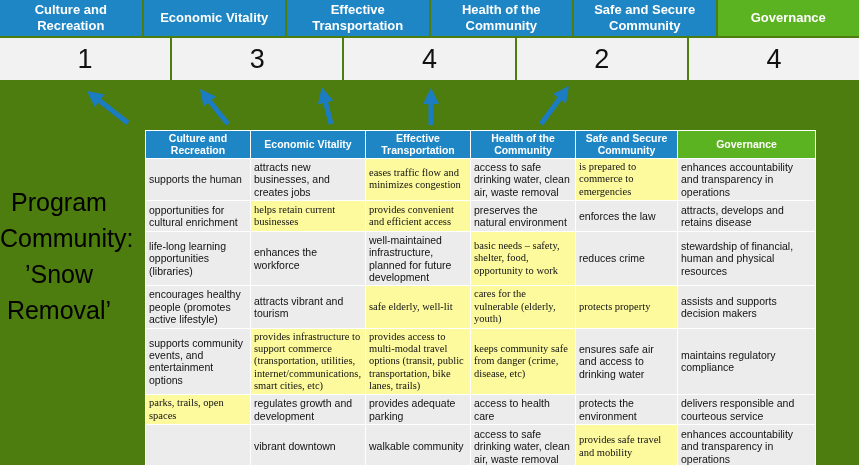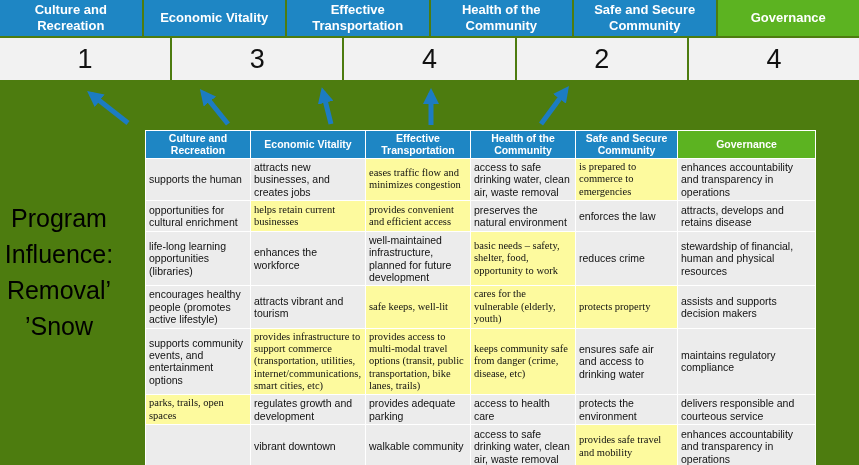--- a/index.html
+++ b/index.html
@@ -18,21 +18,21 @@
     font-size:13px;line-height:1.2;display:flex;align-items:center;justify-content:center;
     text-align:center;padding:2px 8px;}
   .sum-h.green{background:var(--green);}
   .sum-s{flex:1 1 0;height:42px;background:var(--scorebg);color:#111;font-size:27px;
     display:flex;align-items:center;justify-content:center;}
 
   
   .arrows{position:absolute;left:0;top:0;width:859px;height:465px;pointer-events:none;}
 
   
-  .label{position:absolute;left:0;top:200px;width:118px;text-align:center;color:#000;
+  .label{position:absolute;left:0;top:184px;width:118px;text-align:center;color:#000;
     font-size:25px;line-height:36px;}
 
   
   .matrix{position:absolute;left:145px;top:130px;width:670px;border-collapse:collapse;
     table-layout:fixed;font-size:10.5px;line-height:1.18;color:#111;}
   .matrix col:nth-child(1){width:105px;}
   .matrix col:nth-child(2){width:115px;}
   .matrix col:nth-child(3){width:105px;}
   .matrix col:nth-child(4){width:105px;}
   .matrix col:nth-child(5){width:102px;}
@@ -85,23 +85,23 @@
       <line x1="128" y1="123" x2="91" y2="94" marker-end="url(#ah)"></line>
       <line x1="228" y1="124" x2="203" y2="93" marker-end="url(#ah)"></line>
       <line x1="331" y1="124" x2="323" y2="92" marker-end="url(#ah)"></line>
       <line x1="431" y1="125" x2="431" y2="93" marker-end="url(#ah)"></line>
       <line x1="541" y1="124" x2="566" y2="90" marker-end="url(#ah)"></line>
     </g>
   </svg>
 
   <div class="label">
     <div>Program</div>
-    <div>Influence:</div>
+    <div>Community:</div>
+    <div>’Snow</div>
     <div>Removal’</div>
-    <div>’Snow</div>
   </div>
 
   <table class="matrix">
     <colgroup>
         <col>
         <col>
         <col>
         <col>
         <col>
         <col>
@@ -137,21 +137,21 @@
           <td class="gray">life-long learning opportunities (libraries)</td>
           <td class="gray">enhances the workforce</td>
           <td class="gray">well-maintained infrastructure, planned for future development</td>
           <td class="yellow">basic needs – safety, shelter, food, opportunity to work</td>
           <td class="gray">reduces crime</td>
           <td class="gray">stewardship of financial, human and physical resources</td>
         </tr>
         <tr>
           <td class="gray">encourages healthy people (promotes active lifestyle)</td>
           <td class="gray">attracts vibrant and tourism</td>
-          <td class="yellow">safe keeps, well-lit</td>
+          <td class="yellow">safe elderly, well-lit</td>
           <td class="yellow">cares for the vulnerable (elderly, youth)</td>
           <td class="yellow">protects property</td>
           <td class="gray">assists and supports decision makers</td>
         </tr>
         <tr>
           <td class="gray">supports community events, and entertainment options</td>
           <td class="yellow">provides infrastructure to support commerce (transportation, utilities, internet/communications, smart cities, etc)</td>
           <td class="yellow">provides access to multi-modal travel options (transit, public transportation, bike lanes, trails)</td>
           <td class="yellow">keeps community safe from danger (crime, disease, etc)</td>
           <td class="gray">ensures safe air and access to drinking water</td>

